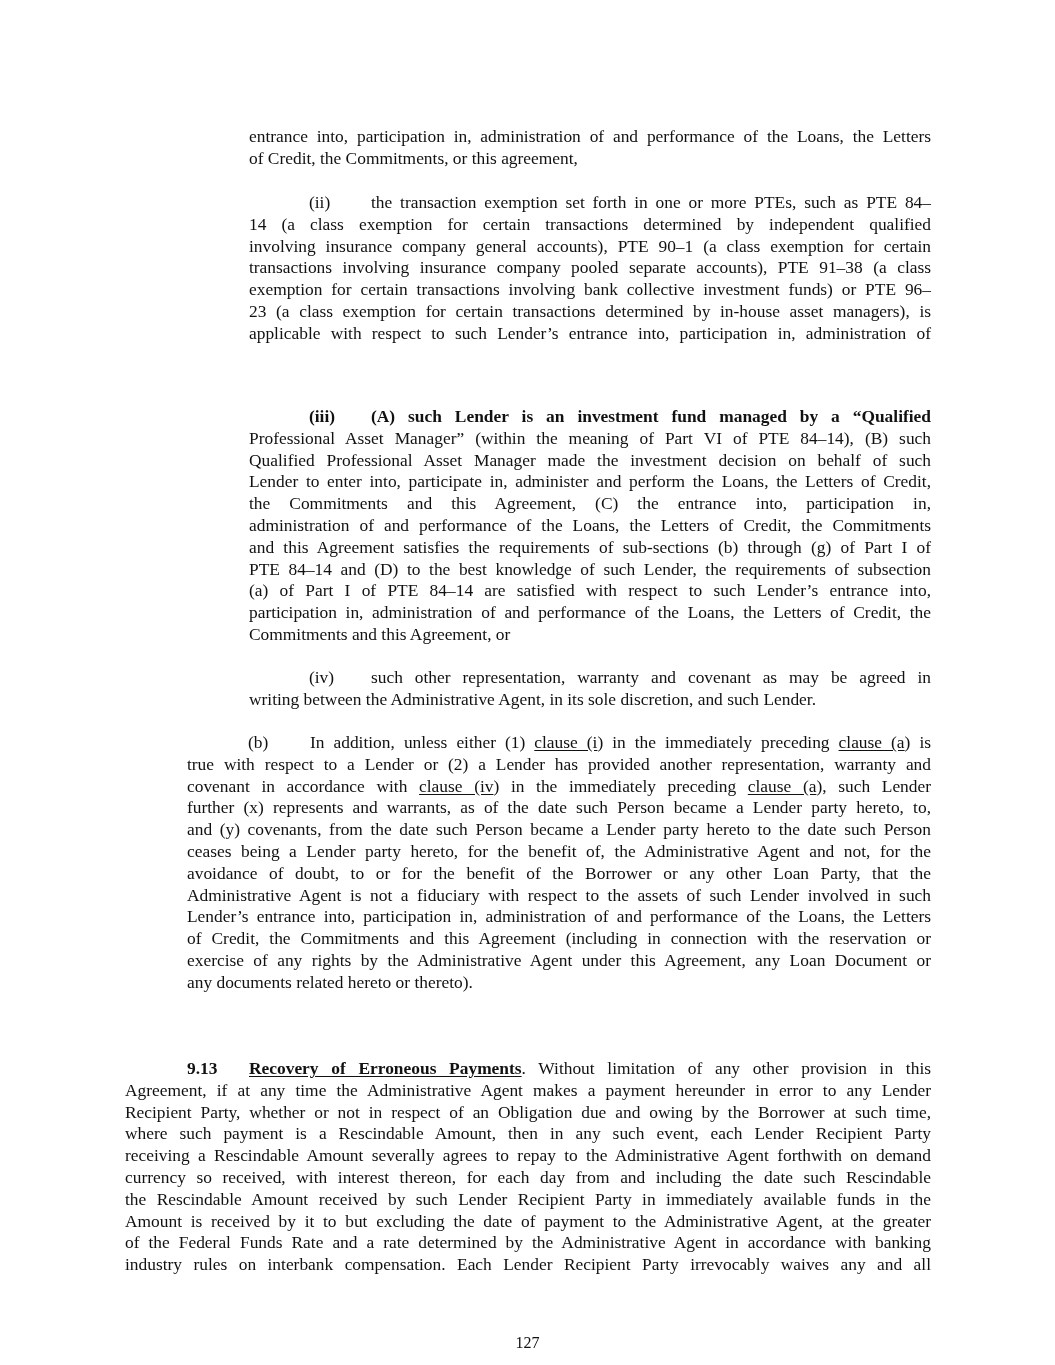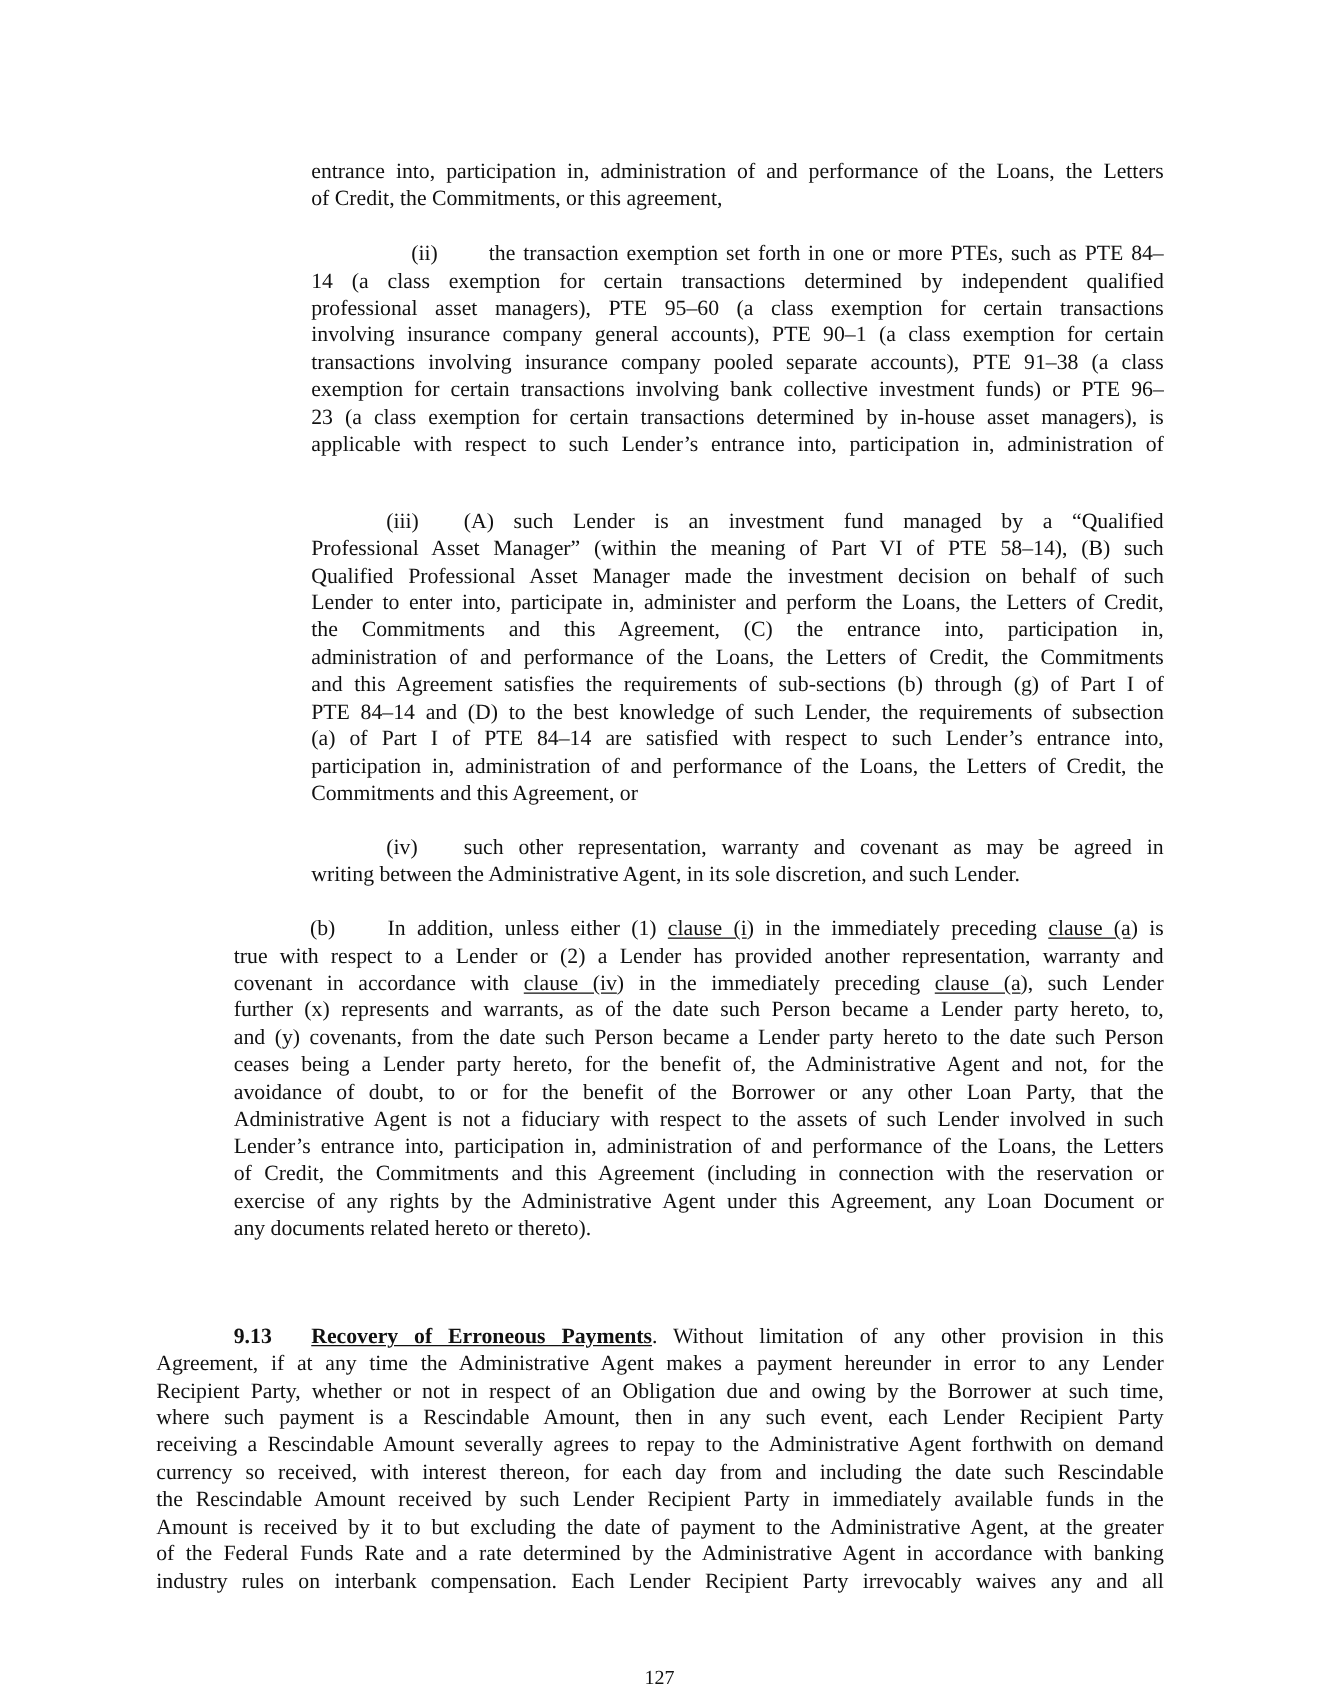--- a/index.html
+++ b/index.html
@@ -23,38 +23,37 @@
 
 <div class="page">
 
   <div class="para" style="left:249px; top:126px; width:682px;">
     <span class="line">entrance into, participation in, administration of and performance of the Loans, the Letters</span>
     <span class="line last">of Credit, the Commitments, or this agreement,</span>
   </div>
 
   <div class="para" style="left:249px; top:192px; width:682px;">
     <span class="line" style="padding-left:60px; box-sizing:border-box; display:flex; justify-content:flex-start;">
-      <span class="num" style="width:62px;margin-left:20px;">(ii)</span>
+      <span class="num" style="width:62px;">(ii)</span>
       <span style="flex:1; text-align:justify; text-align-last:justify;">the transaction exemption set forth in one or more PTEs, such as PTE 84–</span>
     </span>
     <span class="line">14 (a class exemption for certain transactions determined by independent qualified</span>
-    <span class="line">professional asset managers), PTE 95–60 (a class exemption for certain transactions</span>
     <span class="line">involving insurance company general accounts), PTE 90–1 (a class exemption for certain</span>
     <span class="line">transactions involving insurance company pooled separate accounts), PTE 91–38 (a class</span>
     <span class="line">exemption for certain transactions involving bank collective investment funds) or PTE 96–</span>
     <span class="line">23 (a class exemption for certain transactions determined by in-house asset managers), is</span>
     <span class="line">applicable with respect to such Lender’s entrance into, participation in, administration of</span>
   </div>
 
   <div class="para" style="left:249px; top:406px; width:682px;">
-    <span class="line" style="padding-left:60px; box-sizing:border-box; display:flex;">
+    <span class="line" style="padding-left:60px; box-sizing:border-box; display:flex;font-weight:bold;">
       <span class="num" style="width:62px;">(iii)</span>
       <span style="flex:1; text-align:justify; text-align-last:justify;">(A) such Lender is an investment fund managed by a “Qualified</span>
     </span>
-    <span class="line">Professional Asset Manager” (within the meaning of Part VI of PTE 58–14), (B) such</span>
+    <span class="line">Professional Asset Manager” (within the meaning of Part VI of PTE 84–14), (B) such</span>
     <span class="line">Qualified Professional Asset Manager made the investment decision on behalf of such</span>
     <span class="line">Lender to enter into, participate in, administer and perform the Loans, the Letters of Credit,</span>
     <span class="line">the Commitments and this Agreement, (C) the entrance into, participation in,</span>
     <span class="line">administration of and performance of the Loans, the Letters of Credit, the Commitments</span>
     <span class="line">and this Agreement satisfies the requirements of sub-sections (b) through (g) of Part I of</span>
     <span class="line">PTE 84–14 and (D) to the best knowledge of such Lender, the requirements of subsection</span>
     <span class="line">(a) of Part I of PTE 84–14 are satisfied with respect to such Lender’s entrance into,</span>
     <span class="line">participation in, administration of and performance of the Loans, the Letters of Credit, the</span>
     <span class="line last">Commitments and this Agreement, or</span>
   </div>

